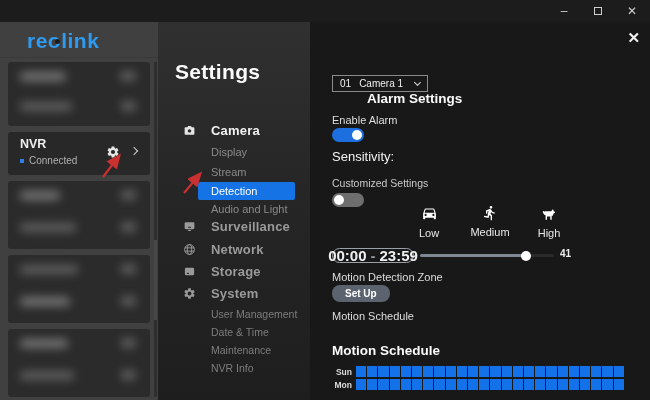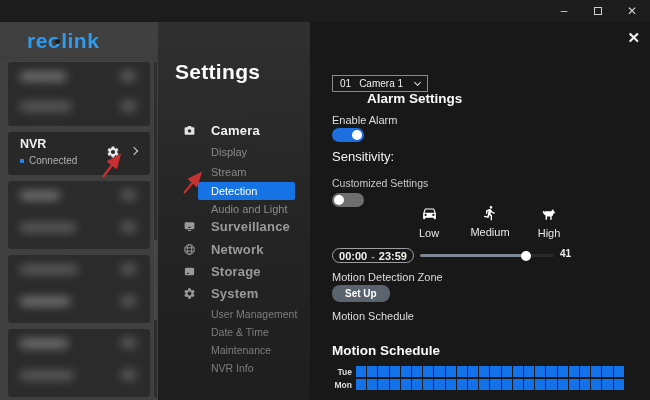--- a/index.html
+++ b/index.html
@@ -65,21 +65,21 @@
 
   .toggle { position:absolute; left:22px; width:32px; height:14px; border-radius:7px; background:#6e6e6e; }
   .toggle .knob { position:absolute; top:2px; left:2px; width:10px; height:10px; border-radius:50%; background:#fff; }
   .toggle.on { background:#1d6fe0; }
   .toggle.on .knob { left:auto; right:2px; }
 
   .det-col { position:absolute; width:70px; text-align:center; }
   .det-col .ico { color:#fff; height:18px; display:flex; justify-content:center; }
   .det-col .cap { margin-top:4px; font-size:11px; color:#e8e8e8; }
 
-  .time-pill { position:absolute; left:22px; top:226px; width:82px; height:15px; border:1.5px solid #9aa0a6; border-radius:8px; display:flex; align-items:center; justify-content:center; gap:4px; color:#f0f0f0; font-size:11px; font-weight:bold; }
+  .time-pill { position:absolute; left:22px; top:226px; width:82px; height:15px; border:1.5px solid #9aa0a6; border-radius:8px; display:flex; align-items:center; justify-content:center; gap:4px; color:#f0f0f0; font-size:15px; font-weight:bold; }
   .time-pill .sep { color:#9a9a9a; }
   .slider { position:absolute; left:110px; top:226px; width:134px; height:15px; }
   .slider .track-left { position:absolute; top:6px; left:0; height:3px; background:#7e8894; border-radius:2px; }
   .slider .track-right { position:absolute; top:6px; right:0; height:3px; background:#2a2a2a; border-radius:2px; }
   .slider .knob { position:absolute; top:2.5px; width:10px; height:10px; border-radius:50%; background:#fff; margin-left:-5px; }
   .slider-val { position:absolute; left:250px; top:226px; font-size:10px; font-weight:bold; color:#f0f0f0; }
 
   .setup-btn { position:absolute; left:22px; top:263px; background:#5b636e; color:#fff; font-size:10px; font-weight:bold; border:none; border-radius:8px; padding:3px 13px; cursor:default; }
 
   .h-sched { position:absolute; left:22px; top:321px; font-size:13.5px; font-weight:bold; color:#fafafa; }
@@ -279,21 +279,21 @@
       <span class="slider-val">41</span>
 
       <span class="lab" style="top:249px">Motion Detection Zone</span>
       <button class="setup-btn">Set Up</button>
 
       <span class="lab" style="top:288px">Motion Schedule</span>
 
       <div class="h-sched">Motion Schedule</div>
       <div class="sched-grid">
           <div class="sched-row">
-            <span class="sched-label">Tue</span>
+            <span class="sched-label">Sun</span>
             <div class="sched-cells">
               <span class="sched-cell"></span>
               <span class="sched-cell"></span>
               <span class="sched-cell"></span>
               <span class="sched-cell"></span>
               <span class="sched-cell"></span>
               <span class="sched-cell"></span>
               <span class="sched-cell"></span>
               <span class="sched-cell"></span>
               <span class="sched-cell"></span>

